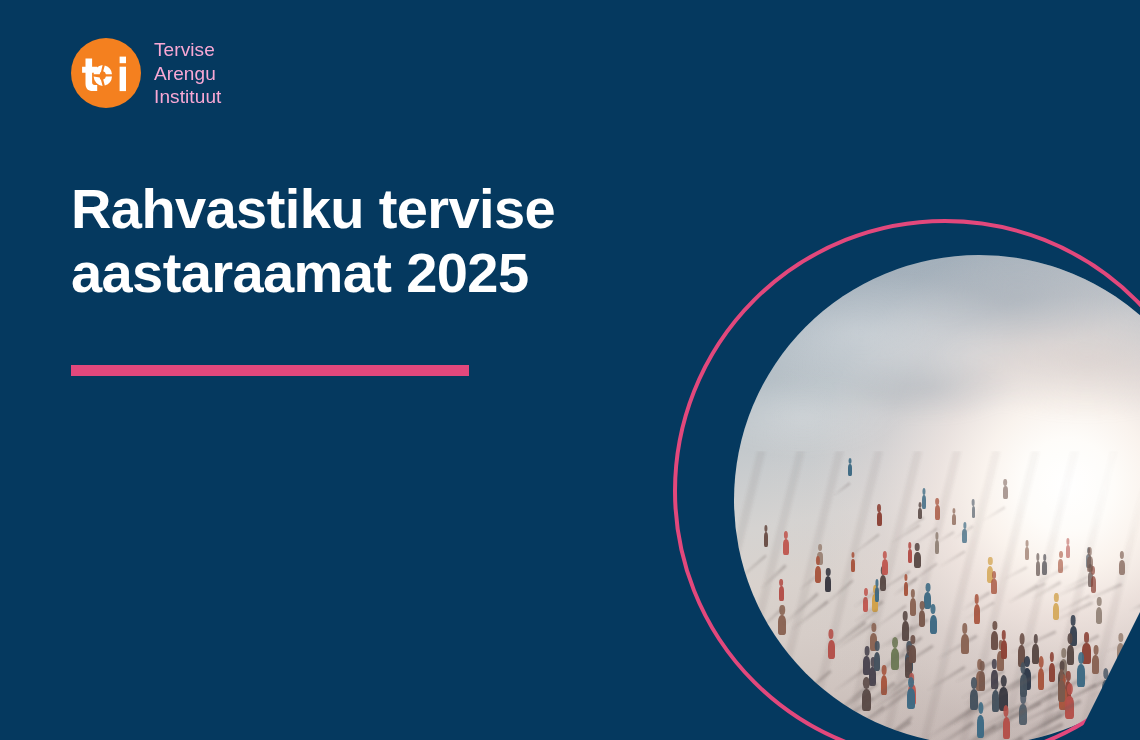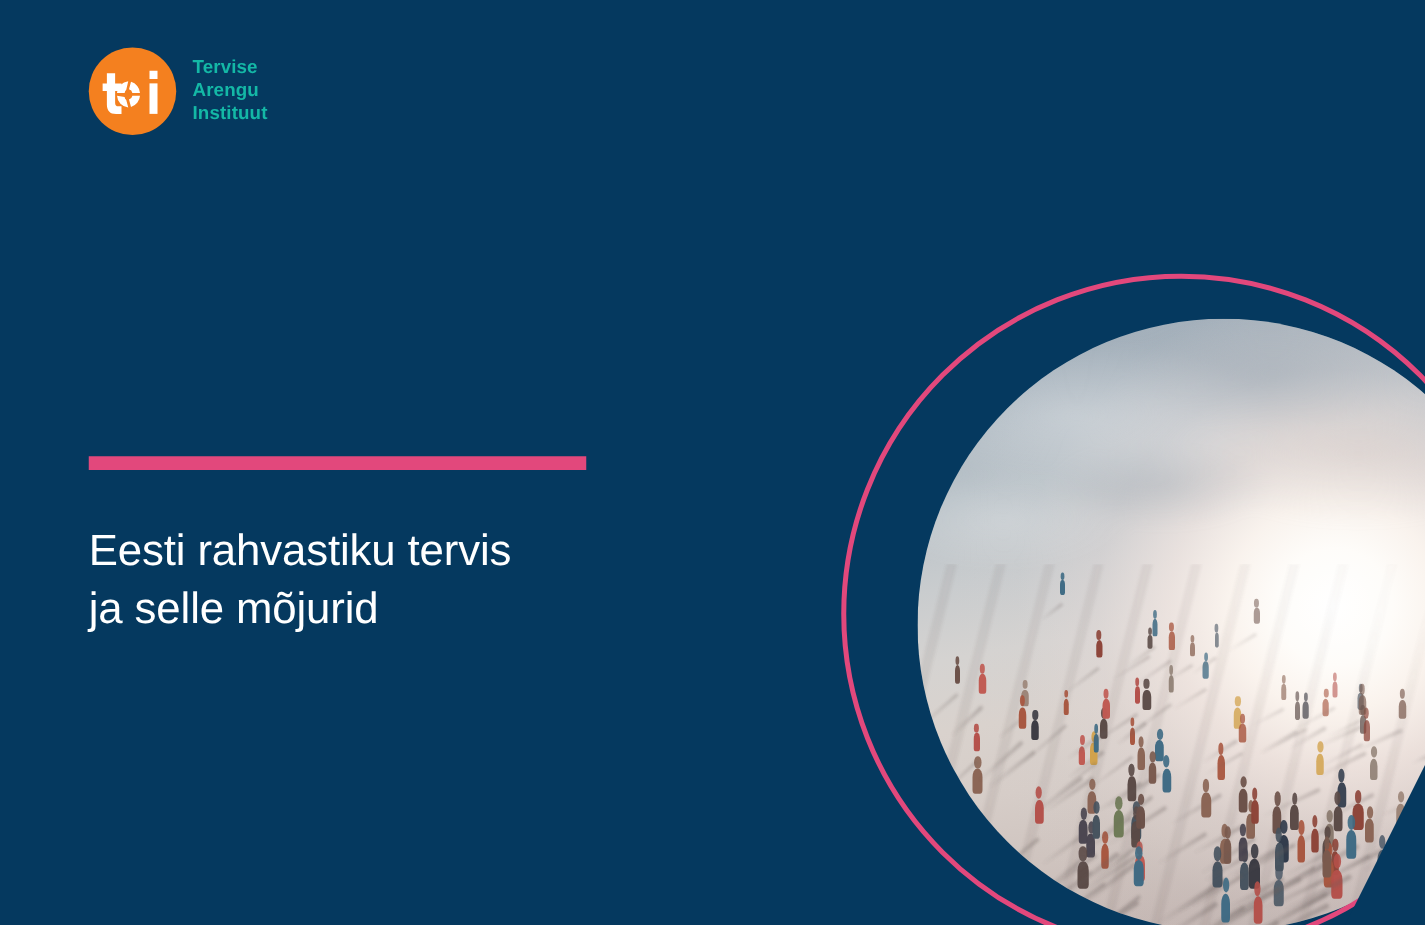--- a/index.html
+++ b/index.html
@@ -165,23 +165,23 @@
     position:relative;
     width:70px; height:70px;
     border-radius:50%;
     background:#f4801f;
     flex:0 0 auto;
   }
 
   .logo-mark svg { position:absolute; left:0; top:0; }
 
   .logo-words {
-    color:#14b8a6;
-    font-size:15px;
-    font-weight:bold;
+    color:#f9a8d4;
+    font-size:19px;
+    font-weight:normal;
     line-height:1.24;
     letter-spacing:0.1px;
     white-space:pre-line;
   }
 
   
 
   .headline {
     position:absolute;
     left:71px; top:177px;
@@ -453,20 +453,20 @@
 
         <rect x="48.6" y="28.7" width="6.4" height="24.4" fill="#ffffff"></rect>
         <rect x="48.6" y="18.6" width="6.4" height="6.6" fill="#ffffff"></rect>
       </svg>
     </div>
     <div class="logo-words">Tervise
 Arengu
 Instituut</div>
   </div>
 
+  <h1 class="headline">Rahvastiku tervise
+aastaraamat 2025</h1>
 
   <div class="rule"></div>
 
-  <p class="subtitle">Eesti rahvastiku tervis
-ja selle mõjurid</p>
 
 
 </div>
 
 </body></html>

